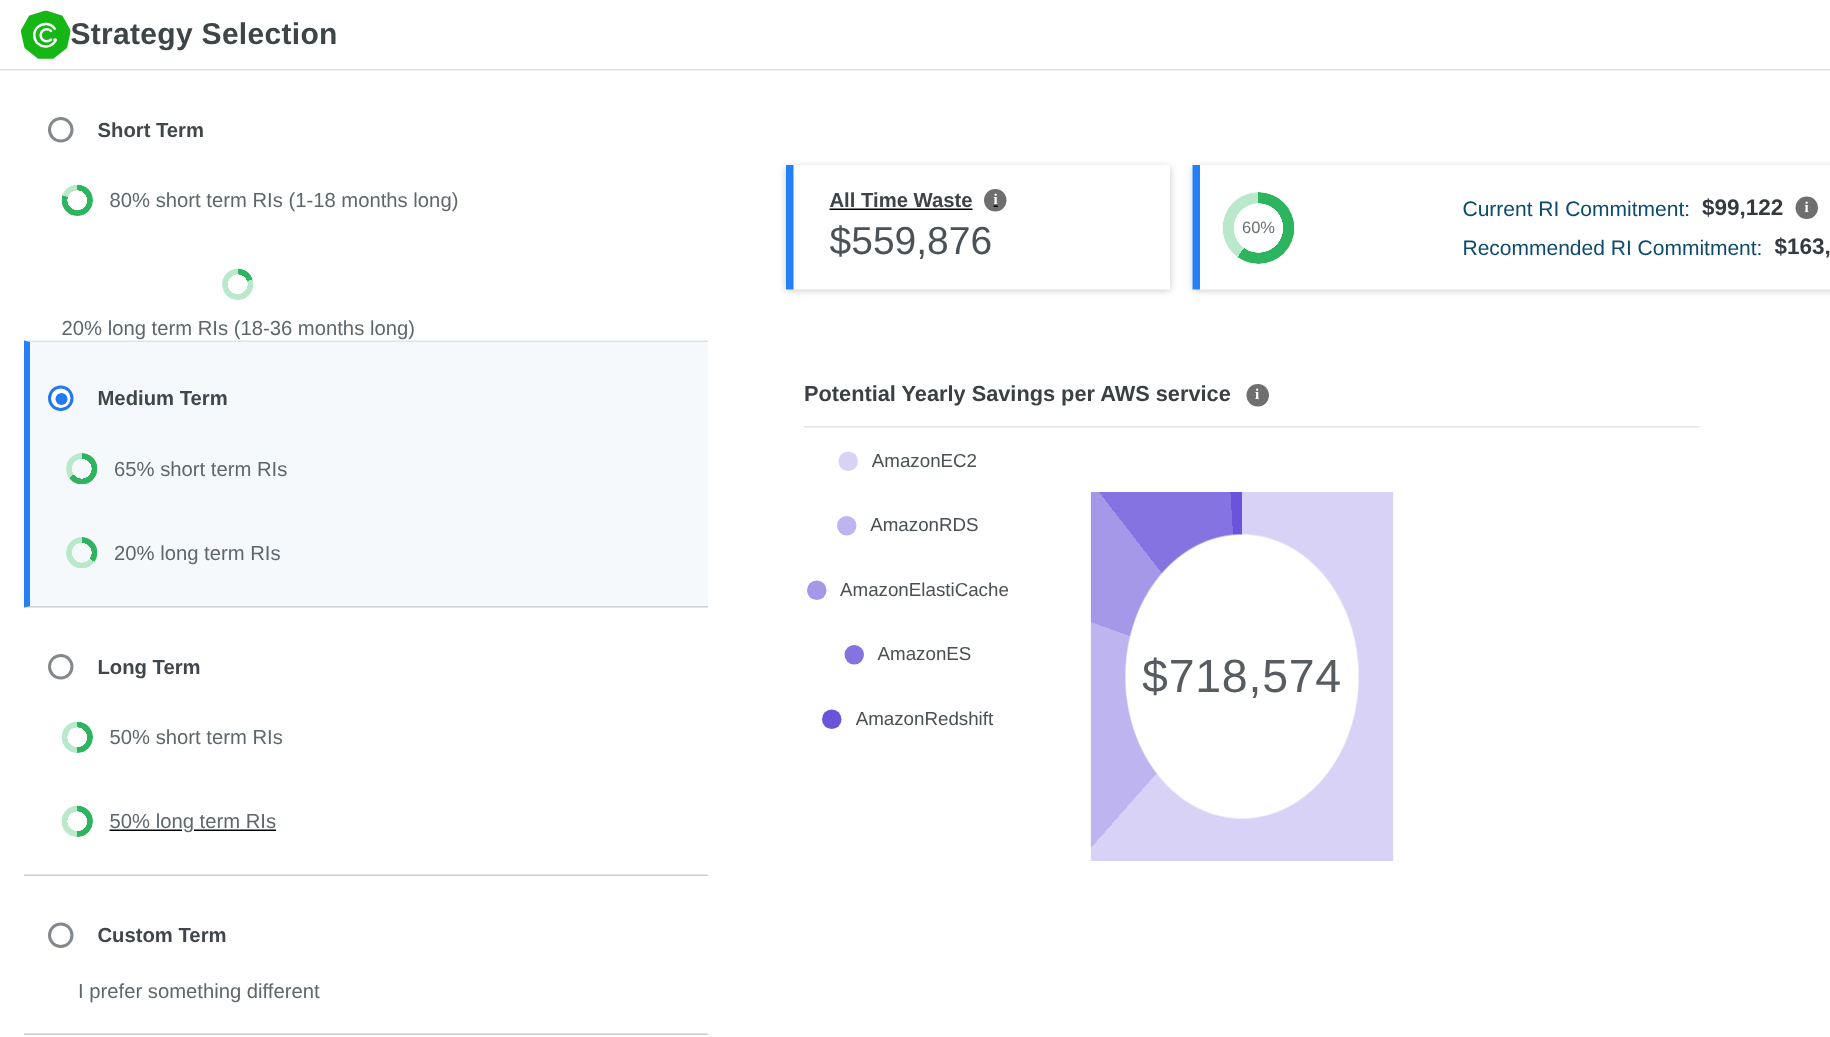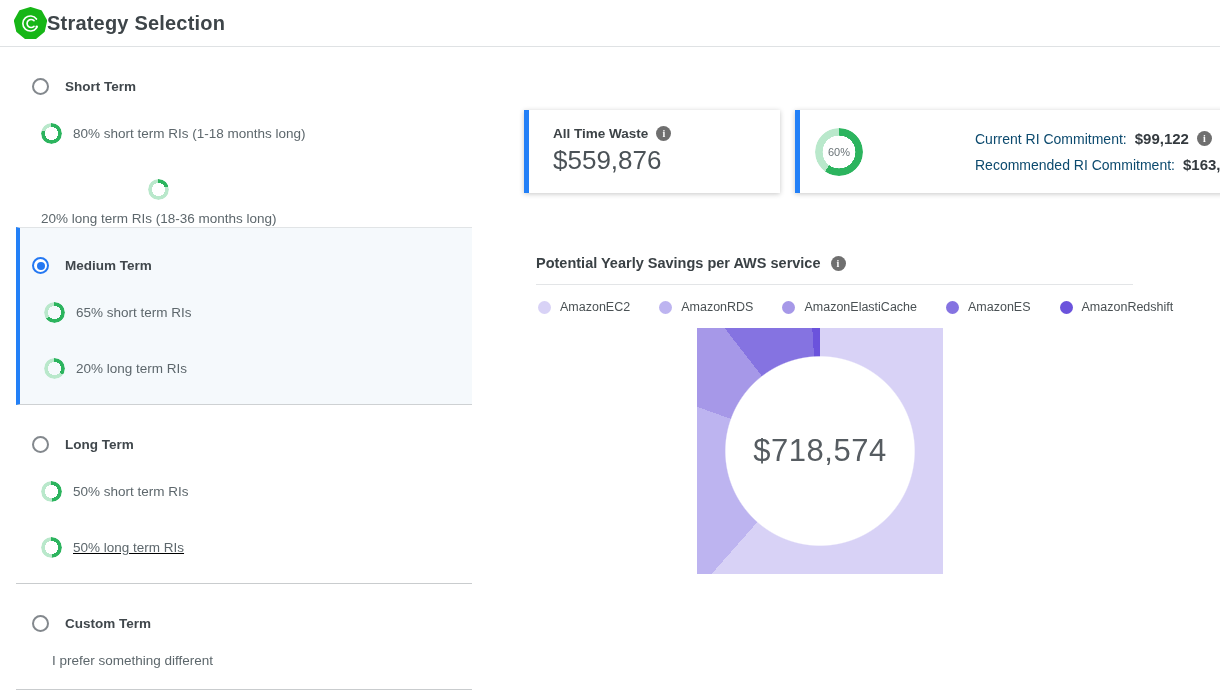--- a/index.html
+++ b/index.html
@@ -47,21 +47,21 @@
   }
   .side-divider { position:absolute; left:16px; width:456px; height:1px; background:#c9cccе; background:#c9ccce; }
   .custom-desc { position:absolute; font-size:13.5px; color:#5d676c; }
 
   
   .card {
     position:absolute; top:110px; height:83px; background:#fff;
     border-left:5px solid #2380f7; box-shadow:0 1px 5px rgba(0,0,0,.22);
   }
   .card-waste { left:524px; width:256px; padding:16px 0 0 24px; }
-  .card-label-row { display:flex; align-items:center; gap:8px; }
+  .card-label-row { display:flex; align-items:center; gap:8px;text-decoration:underline; }
   .card-label { font-size:13.5px; font-weight:700; color:#3d4347; }
   .card-value { font-size:26px; color:#4b5257; margin-top:4px; }
   .info-icon {
     width:15px; height:15px; border-radius:50%; background:#6f6f6f; color:#fff;
     display:inline-flex; align-items:center; justify-content:center;
     font-size:10px; font-weight:700; font-family:"Liberation Serif", serif;
     flex:0 0 auto; cursor:pointer;
   }
   .info-icon::before { content:"i"; }
 
@@ -71,25 +71,25 @@
     font-size:11px; color:#6a7377; }
   .commit-lines { display:flex; flex-direction:column; gap:9px; padding-left:90px; }
   .commit-line { display:flex; align-items:center; gap:8px; white-space:nowrap; }
   .commit-label { font-size:14px; color:#0c4a6e; }
   .commit-value { font-size:15px; font-weight:700; color:#343a3f; }
 
   
   .chart-title-row { position:absolute; left:536px; top:255px; display:flex; align-items:center; gap:10px; }
   .chart-title { font-size:14.5px; font-weight:600; color:#3a4145; }
   .chart-divider { position:absolute; left:536px; top:284px; width:597px; height:1px; background:#e3e5e7; }
-  .legend { position:absolute; left:538px; top:300px; display:flex; align-items:center; gap:29px; }
+  .legend { position:absolute; left:538px; top:300px; display:flex; align-items:center; gap:29px;flex-direction:column; }
   .legend-item { display:flex; align-items:center; gap:9px; cursor:pointer; }
   .legend-dot { width:13px; height:13px; border-radius:50%; flex:0 0 auto; }
   .legend-label { font-size:12.5px; color:#4a5154; }
-  .donut-wrap { position:absolute; left:697px; top:328px; width:246px; height:246px;text-decoration:underline; }
+  .donut-wrap { position:absolute; left:727px; top:328px; width:202px; height:246px;text-decoration:underline; }
   .donut-center { position:absolute; inset:0; display:flex; align-items:center; justify-content:center;
     font-size:31px; color:#565c61; letter-spacing:.5px; }
 </style>
 </head>
 <body>
 
 <div class="app">
 
   <div class="header">
     <svg class="logo-svg" viewBox="0 0 36 36">

